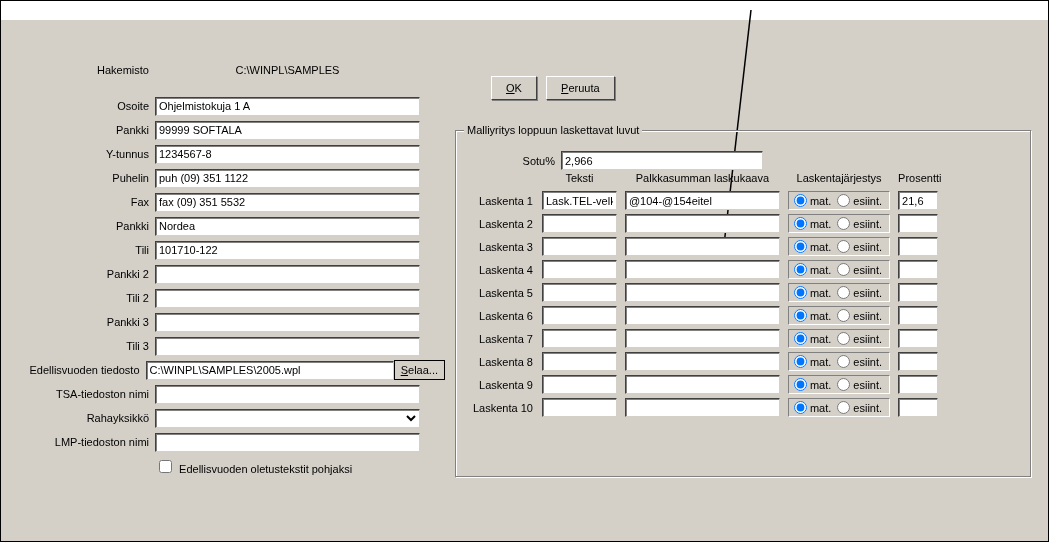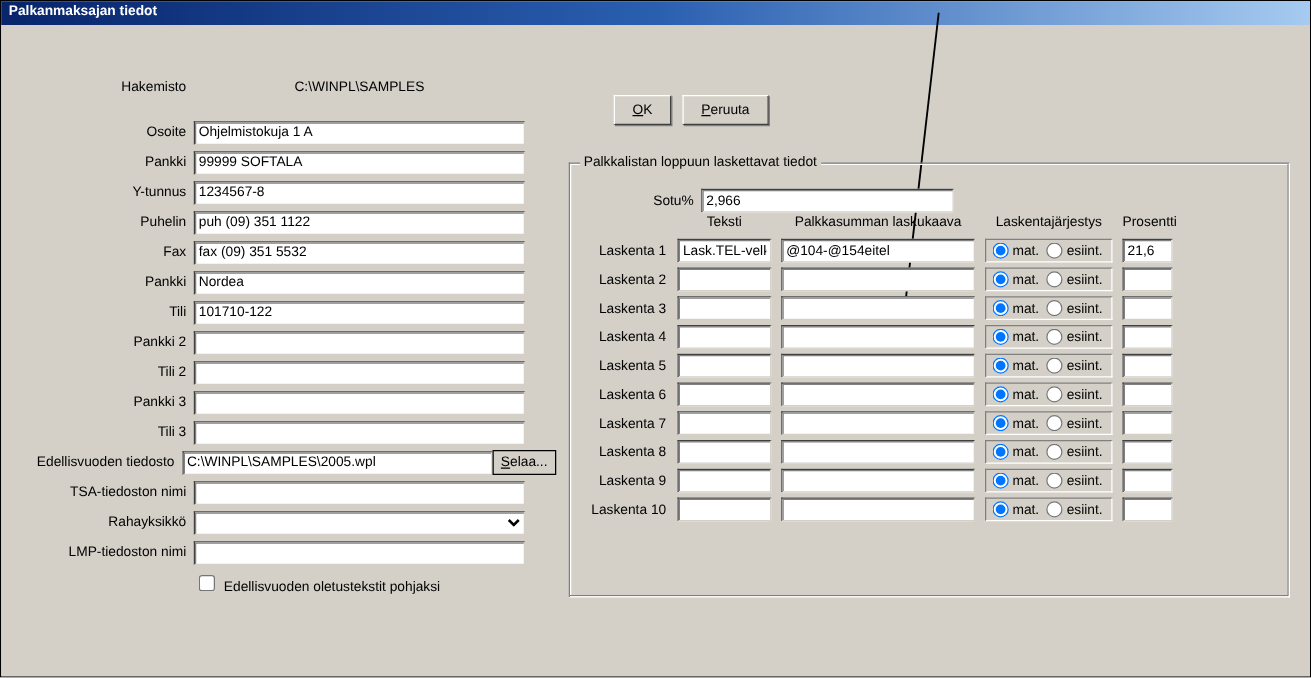--- a/index.html
+++ b/index.html
@@ -140,21 +140,20 @@
     pointer-events: none;
   }
   select.txt {
     padding: 0;
   }
 </style>
 </head>
 <body>
 
 <div class="window">
-  <div class="titlebar">Palkanmaksajan tiedot</div>
   <div class="client">
 
     <svg class="arrow" width="40" height="260">
       <line x1="30" y1="0" x2="3" y2="235" stroke="#000" stroke-width="1.5"></line>
       <polygon points="3,240 -2,228 9,230" fill="#000" transform="translate(0,0)"></polygon>
     </svg>
 
     <div class="buttons">
       <button class="btn"><u>O</u><span></span>K</button>
       &nbsp;
@@ -232,21 +231,21 @@
       <div class="row">
         <div class="lbl"></div>
         <label>
           <input type="checkbox" class="check" style="">
           <span>Edellisvuoden oletustekstit pohjaksi</span>
         </label>
       </div>
     </div>
 
     <div class="groupbox">
-      <div class="legend">Palkkalistan loppuun laskettavat tiedot</div>
+      <div class="legend">Malliyritys loppuun laskettavat luvut</div>
 
       <div style="position:absolute;left:50px;top:20px;display:flex;align-items:center;">
         <span style="width:55px;text-align:right;padding-right:6px;">Sotu%</span>
         <input class="txt wsotu" value="2,966" style="">
       </div>
 
       <table class="maintbl">
         <tbody>
             <tr>
           <td></td>

